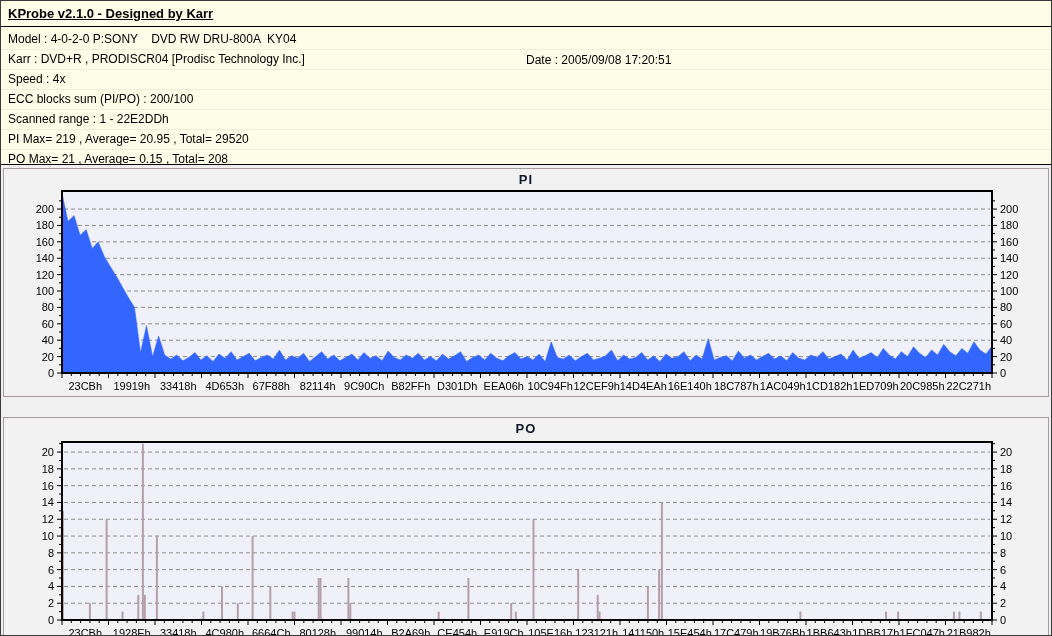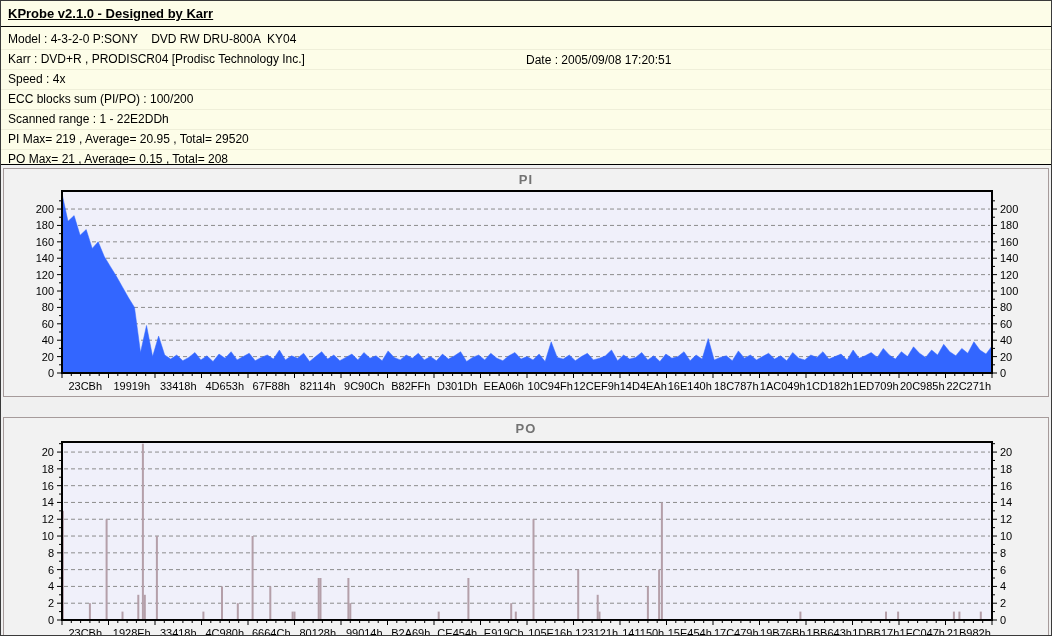--- a/index.html
+++ b/index.html
@@ -10,39 +10,39 @@
   }
   .header{position:relative;height:25px;border-bottom:1px solid #000;text-align:right;}
   .app-title{position:absolute;left:7px;top:5px;font-size:13px;font-weight:bold;text-decoration:underline;}
   .date-label{position:absolute;left:525px;top:6px;font-size:12px;margin-top:46px;}
   .info{position:absolute;top:26px;left:0;right:0;height:137px;padding-top:3px;}
   .info-line{height:19px;line-height:19px;padding-left:7px;font-size:12px;border-bottom:1px solid rgba(120,120,90,0.10);white-space:pre;}
   .chart-section{position:absolute;top:163px;left:0;width:1050px;height:471px;background:#F0F0F0;border-top:1px solid #000;}
   .panel{position:absolute;left:2px;width:1044px;border:1px solid #A69B9B;background:#F2F2F2;}
   #pi-panel{top:3px;height:227px;}
   #po-panel{top:252px;height:231px;}
-  .chart-title{position:absolute;top:3px;left:0;width:100%;text-align:center;font-size:13px;font-weight:bold;color:#737373;letter-spacing:1px;}
+  .chart-title{position:absolute;top:3px;left:0;width:100%;text-align:center;font-size:13px;font-weight:bold;color:#0f172a;letter-spacing:1px;}
   .chart-svg{position:absolute;left:0;top:18px;}
   svg text{font-family:"Liberation Sans", sans-serif;font-size:11px;fill:#000;}
 </style>
 </head>
 <body>
 
 <div class="page">
 
   <div class="header">
     <span class="app-title">KProbe v2.1.0 - Designed by Karr</span>
     <span class="date-label">Date : 2005/09/08 17:20:51</span>
   </div>
 
   <div class="info" id="info-box">
-      <div class="info-line">Model : 4-3-2-0 P:SONY    DVD RW DRU-800A  KY04</div>
+      <div class="info-line">Model : 4-0-2-0 P:SONY    DVD RW DRU-800A  KY04</div>
       <div class="info-line">Karr : DVD+R , PRODISCR04 [Prodisc Technology Inc.]</div>
       <div class="info-line">Speed : 4x</div>
-      <div class="info-line">ECC blocks sum (PI/PO) : 100/200</div>
+      <div class="info-line">ECC blocks sum (PI/PO) : 200/100</div>
       <div class="info-line">Scanned range : 1 - 22E2DDh</div>
       <div class="info-line">PI Max= 219 , Average= 20.95 , Total= 29520</div>
       <div class="info-line">PO Max= 21 , Average= 0.15 , Total= 208</div>
     </div>
 
   <div class="chart-section">
 
     <div class="panel" id="pi-panel">
       <div class="chart-title">PI</div>
       <svg class="chart-svg" id="pi-svg" width="1042" height="206">

